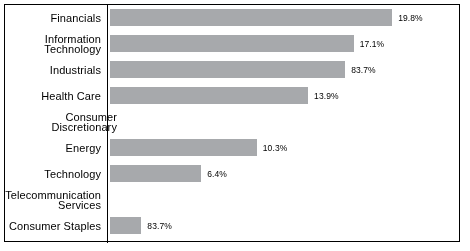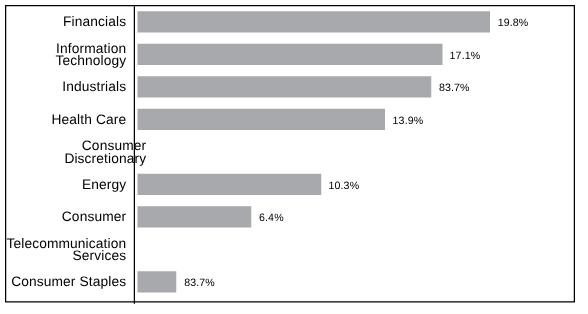--- a/index.html
+++ b/index.html
@@ -135,21 +135,21 @@
         <div class="row-label" style="color: rgb(0, 0, 0); margin-left: 16px;">Consumer Discretionary</div>
       </div>
       <div class="bar-row" style="top: 130px;">
         <div class="row-label" style="color: rgb(0, 0, 0);">Energy</div>
         <div class="bar-track">
           <div class="bar" style="width: 146.775px; background: rgb(167, 169, 172);"></div>
           <div class="bar-value" style="left: 152.775px; color: rgb(0, 0, 0);">10.3%</div>
         </div>
       </div>
       <div class="bar-row" style="top: 156px;">
-        <div class="row-label" style="color: rgb(0, 0, 0);">Consumer</div>
+        <div class="row-label" style="color: rgb(0, 0, 0);">Technology</div>
         <div class="bar-track">
           <div class="bar" style="width: 91.2px; background: rgb(167, 169, 172);"></div>
           <div class="bar-value" style="left: 97.2px; color: rgb(0, 0, 0);">6.4%</div>
         </div>
       </div>
       <div class="bar-row" style="top: 182px;">
         <div class="row-label" style="color: rgb(0, 0, 0);">Telecommunication
 Services</div>
       </div>
       <div class="bar-row" style="top: 208px;">

